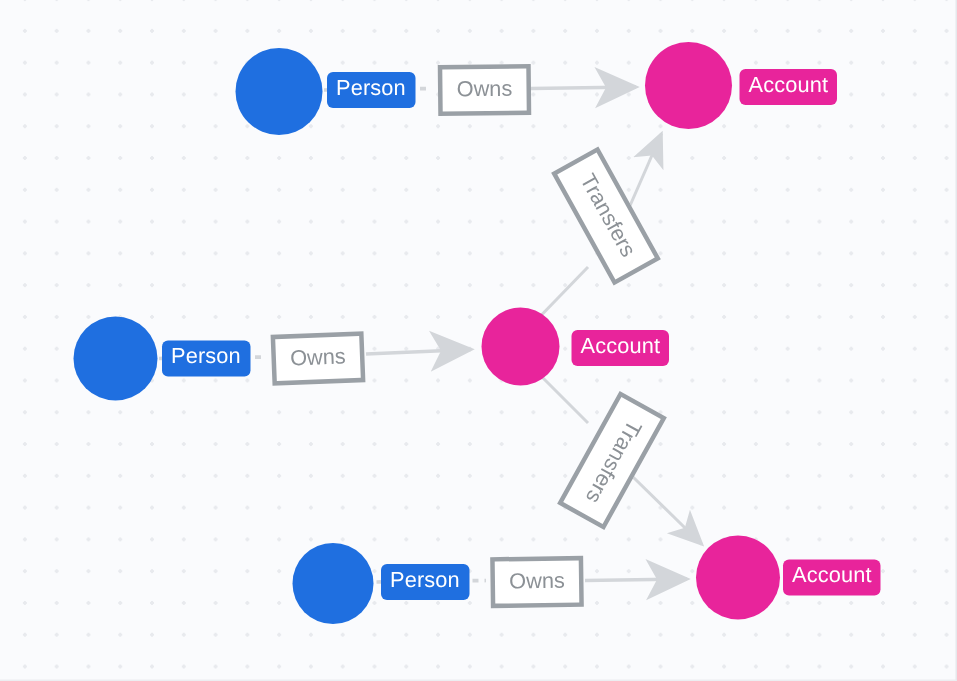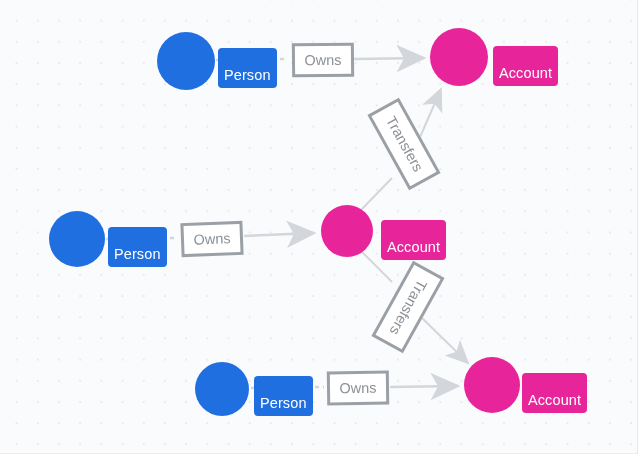--- a/index.html
+++ b/index.html
@@ -44,21 +44,21 @@
   .badge {
     position: absolute;
     display: flex;
     align-items: center;
     justify-content: center;
     color: #ffffff;
     font-size: 14.5px;
     line-height: 1;
     letter-spacing: 0.1px;
     border-radius: 4px;
-    padding: 20px 6px 5px 6px;
+    padding: 4px 6px 5px 6px;
     white-space: nowrap;
   }
   .badge.person-badge { background: #1f6fe0; }
   .badge.account-badge { background: #e8249b; }
 
   
   .edge-label {
     position: absolute;
     display: flex;
     align-items: center;

